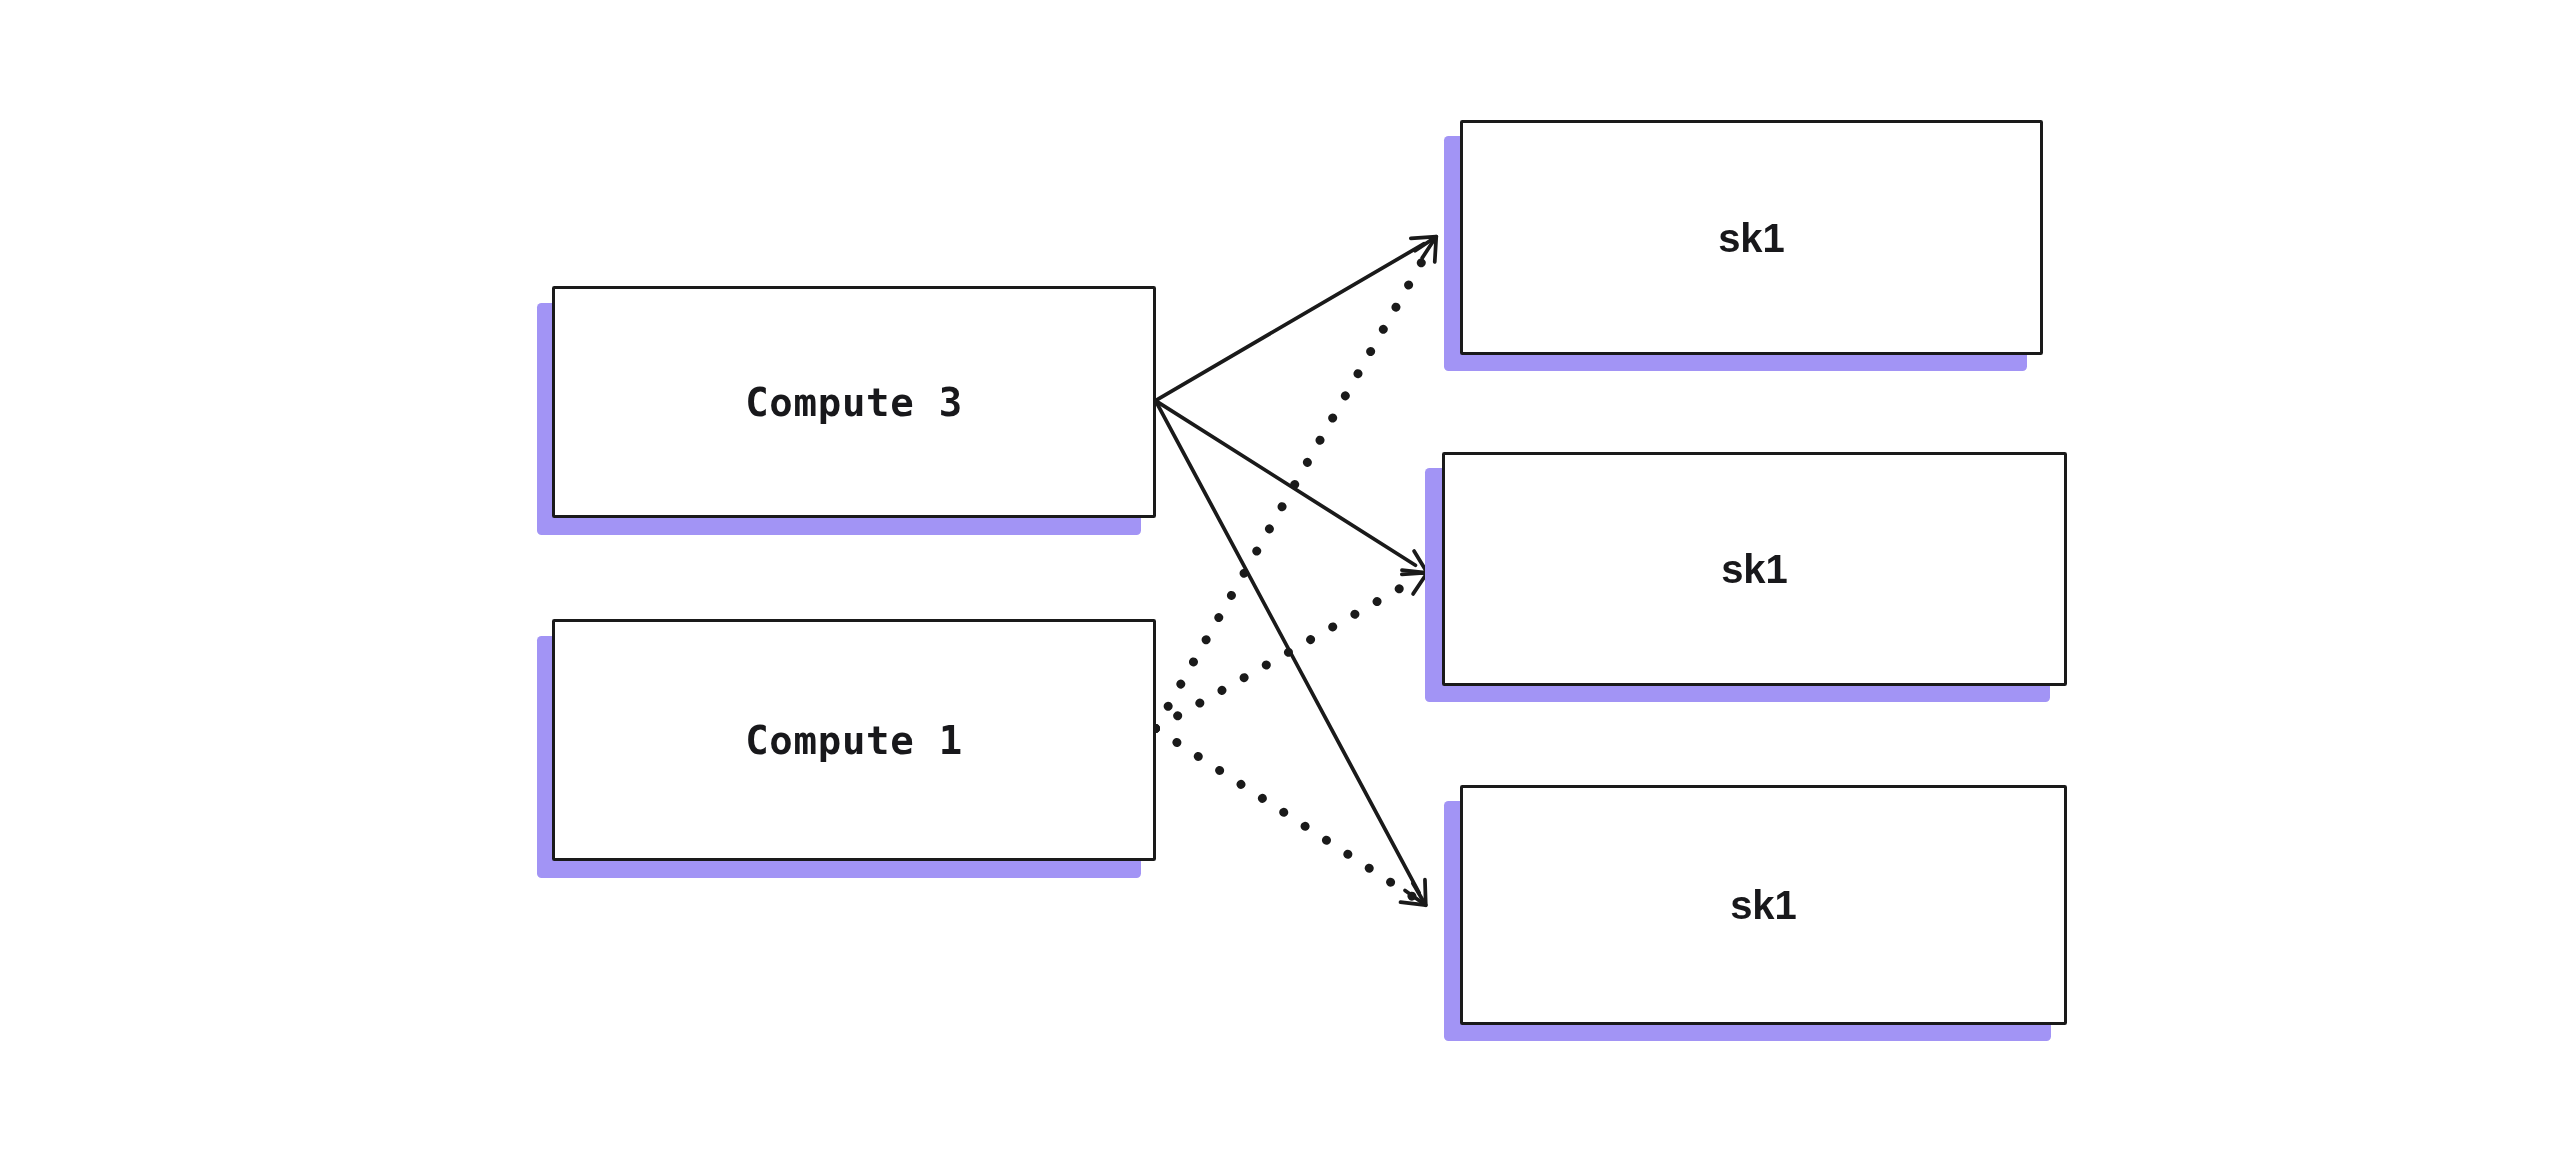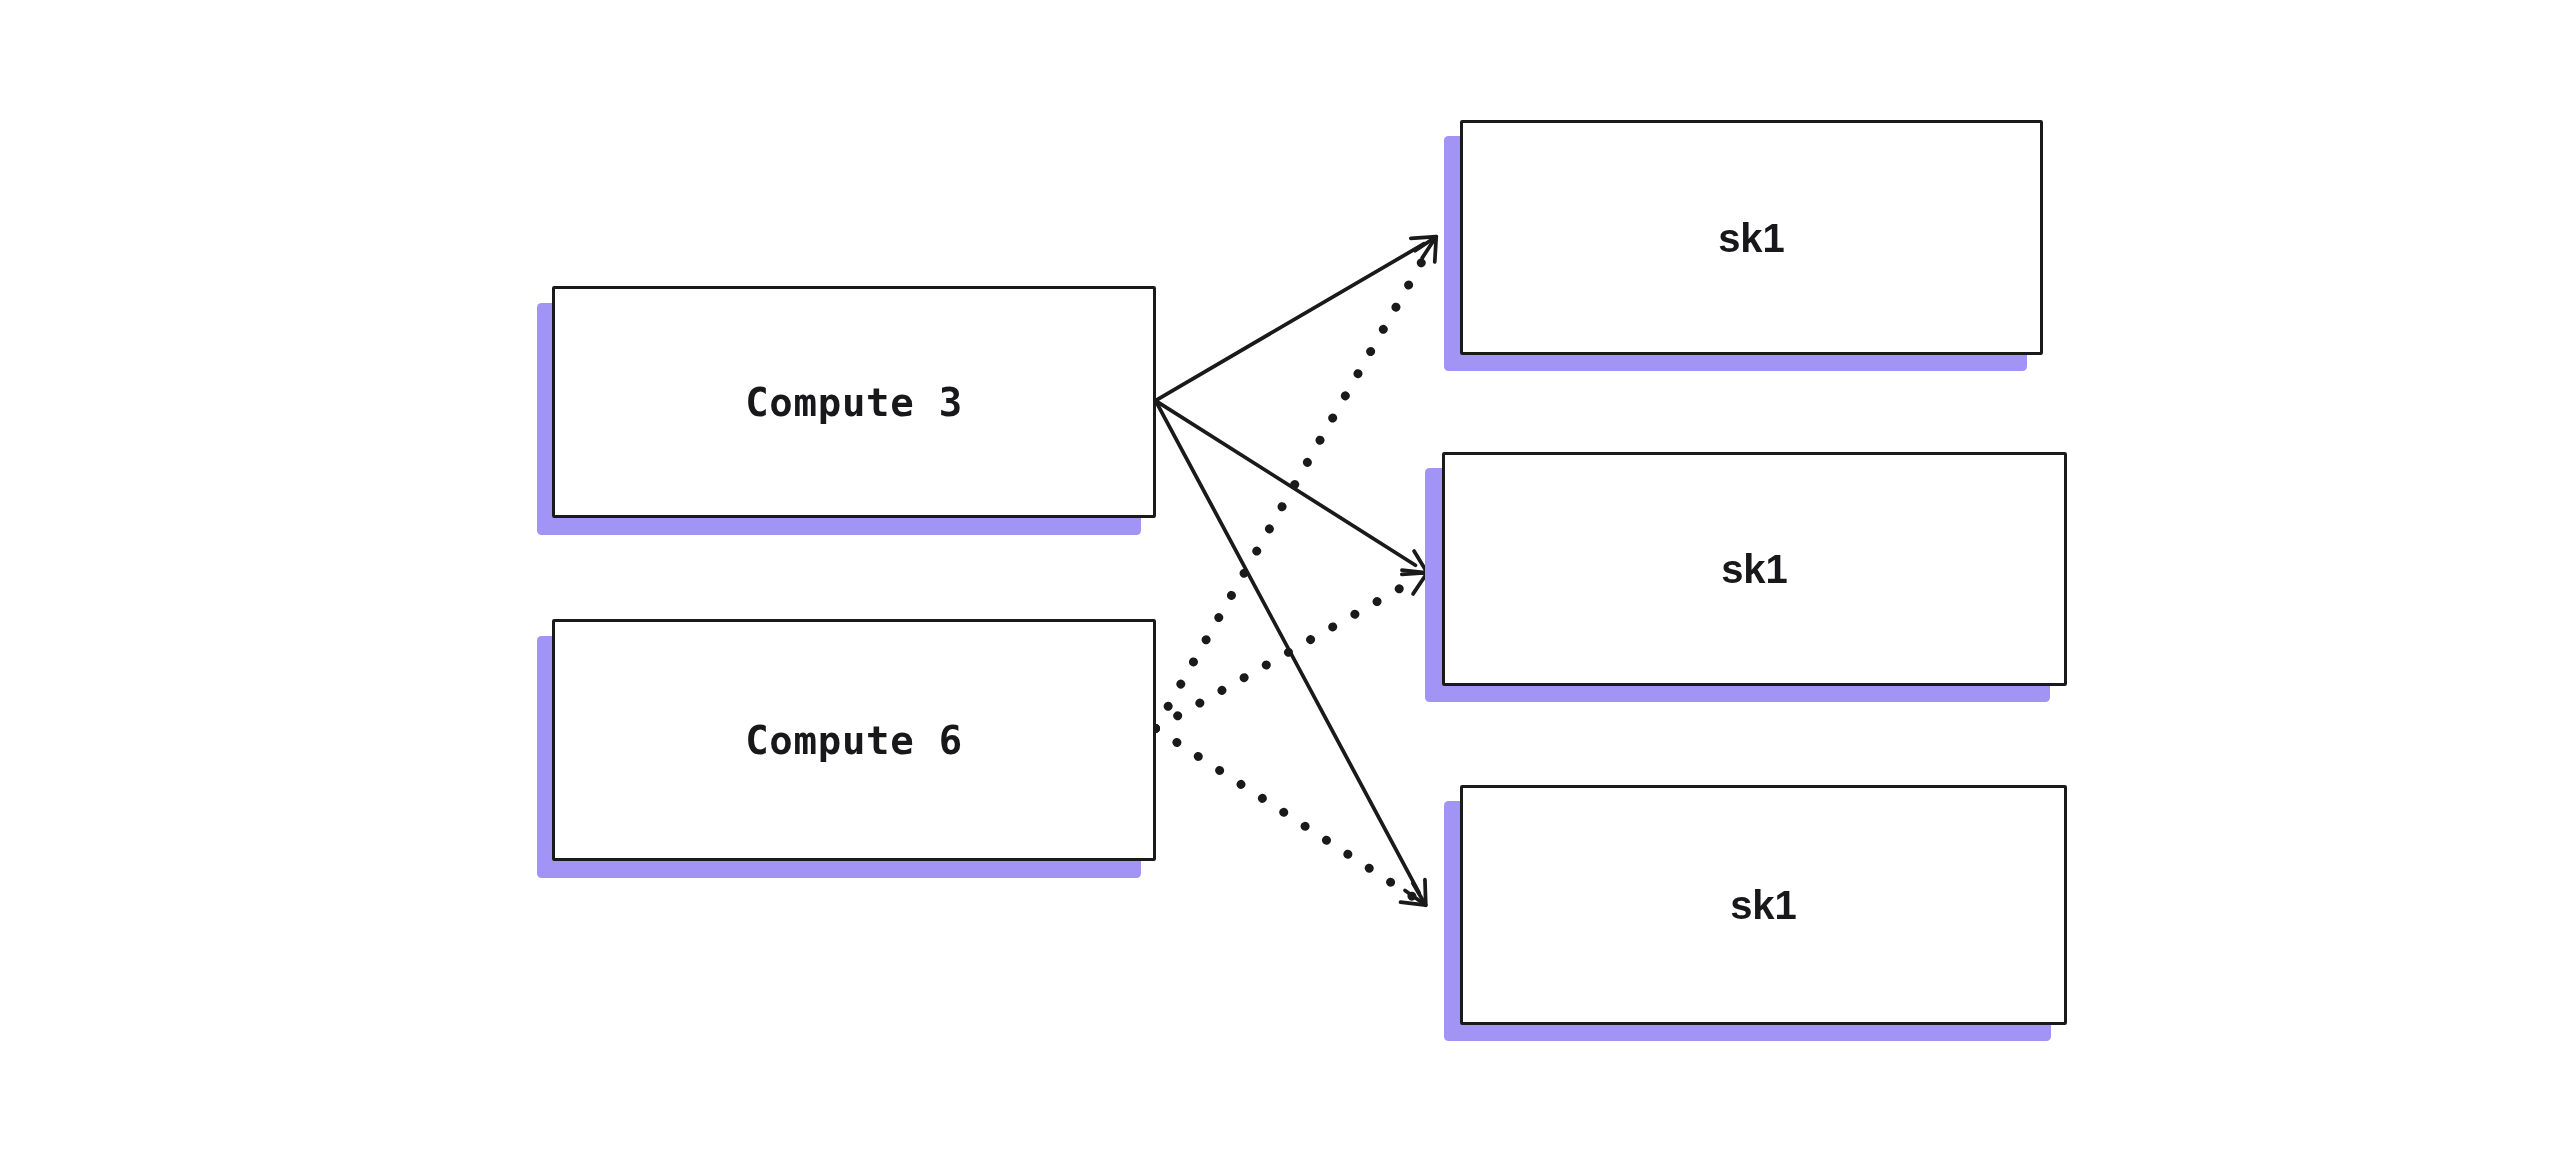--- a/index.html
+++ b/index.html
@@ -98,21 +98,21 @@
         <line x1="1543" y1="973" x2="1888.3479044495525" y2="1198.7676051249152" stroke="#1a1a1a" stroke-width="12" stroke-linecap="round" stroke-dasharray="0.1 34"></line>
       </g>
       <path d="M 1870.240451556356 1204.9635549203226 L 1904 1209 L 1886.759187318238 1179.6954887760878" fill="none" stroke="#1a1a1a" stroke-width="5" stroke-linecap="round" stroke-linejoin="round"></path>
     </svg>
 
   <div id="node-layer">
       <div class="node" style="left: 552px; top: 286px; width: 604px; height: 232px; border-color: rgb(26, 26, 26);">
         <span class="node-label label-mono" style="color: rgb(24, 24, 27);">Compute 3</span>
       </div>
       <div class="node" style="left: 552px; top: 619px; width: 604px; height: 242px; border-color: rgb(26, 26, 26);">
-        <span class="node-label label-mono" style="color: rgb(24, 24, 27);">Compute 6</span>
+        <span class="node-label label-mono" style="color: rgb(24, 24, 27);">Compute 1</span>
       </div>
       <div class="node" style="left: 1460px; top: 120px; width: 583px; height: 235px; border-color: rgb(26, 26, 26);">
         <span class="node-label label-sans" style="color: rgb(24, 24, 27);">sk1</span>
       </div>
       <div class="node" style="left: 1442px; top: 452px; width: 625px; height: 234px; border-color: rgb(26, 26, 26);">
         <span class="node-label label-sans" style="color: rgb(24, 24, 27);">sk1</span>
       </div>
       <div class="node" style="left: 1460px; top: 785px; width: 607px; height: 240px; border-color: rgb(26, 26, 26);">
         <span class="node-label label-sans" style="color: rgb(24, 24, 27);">sk1</span>
       </div>

